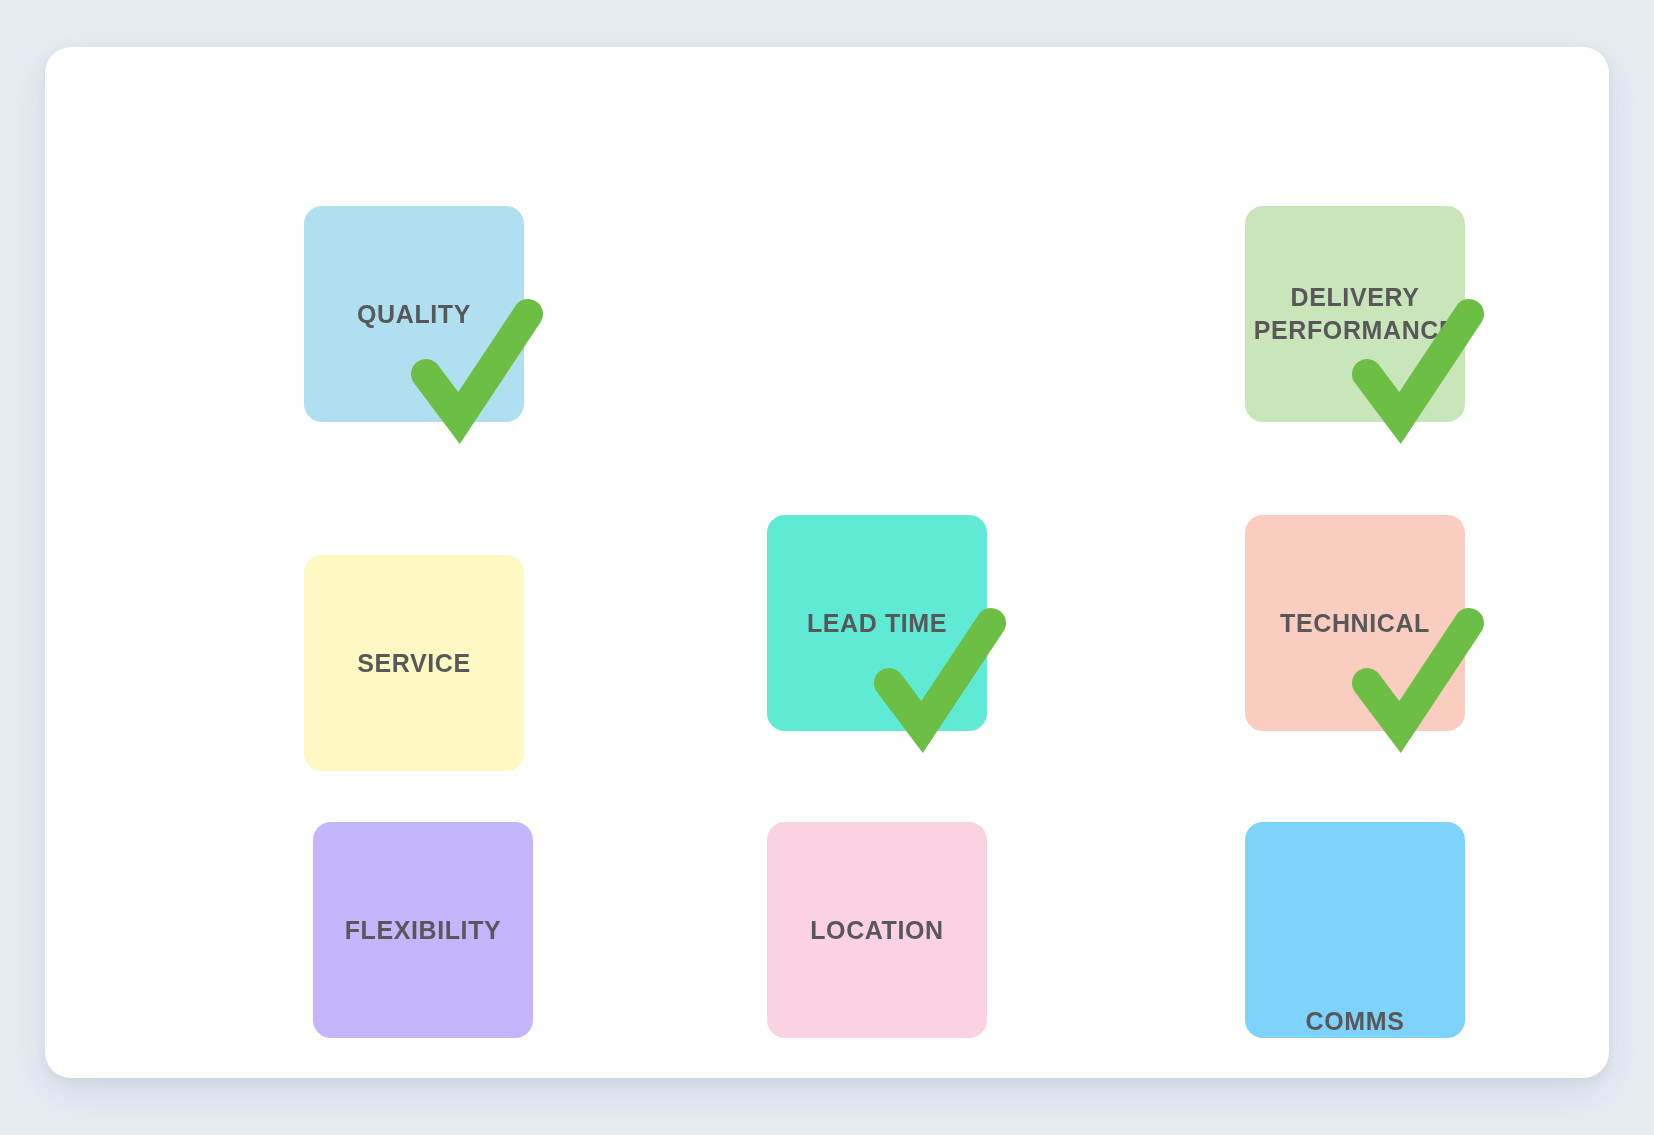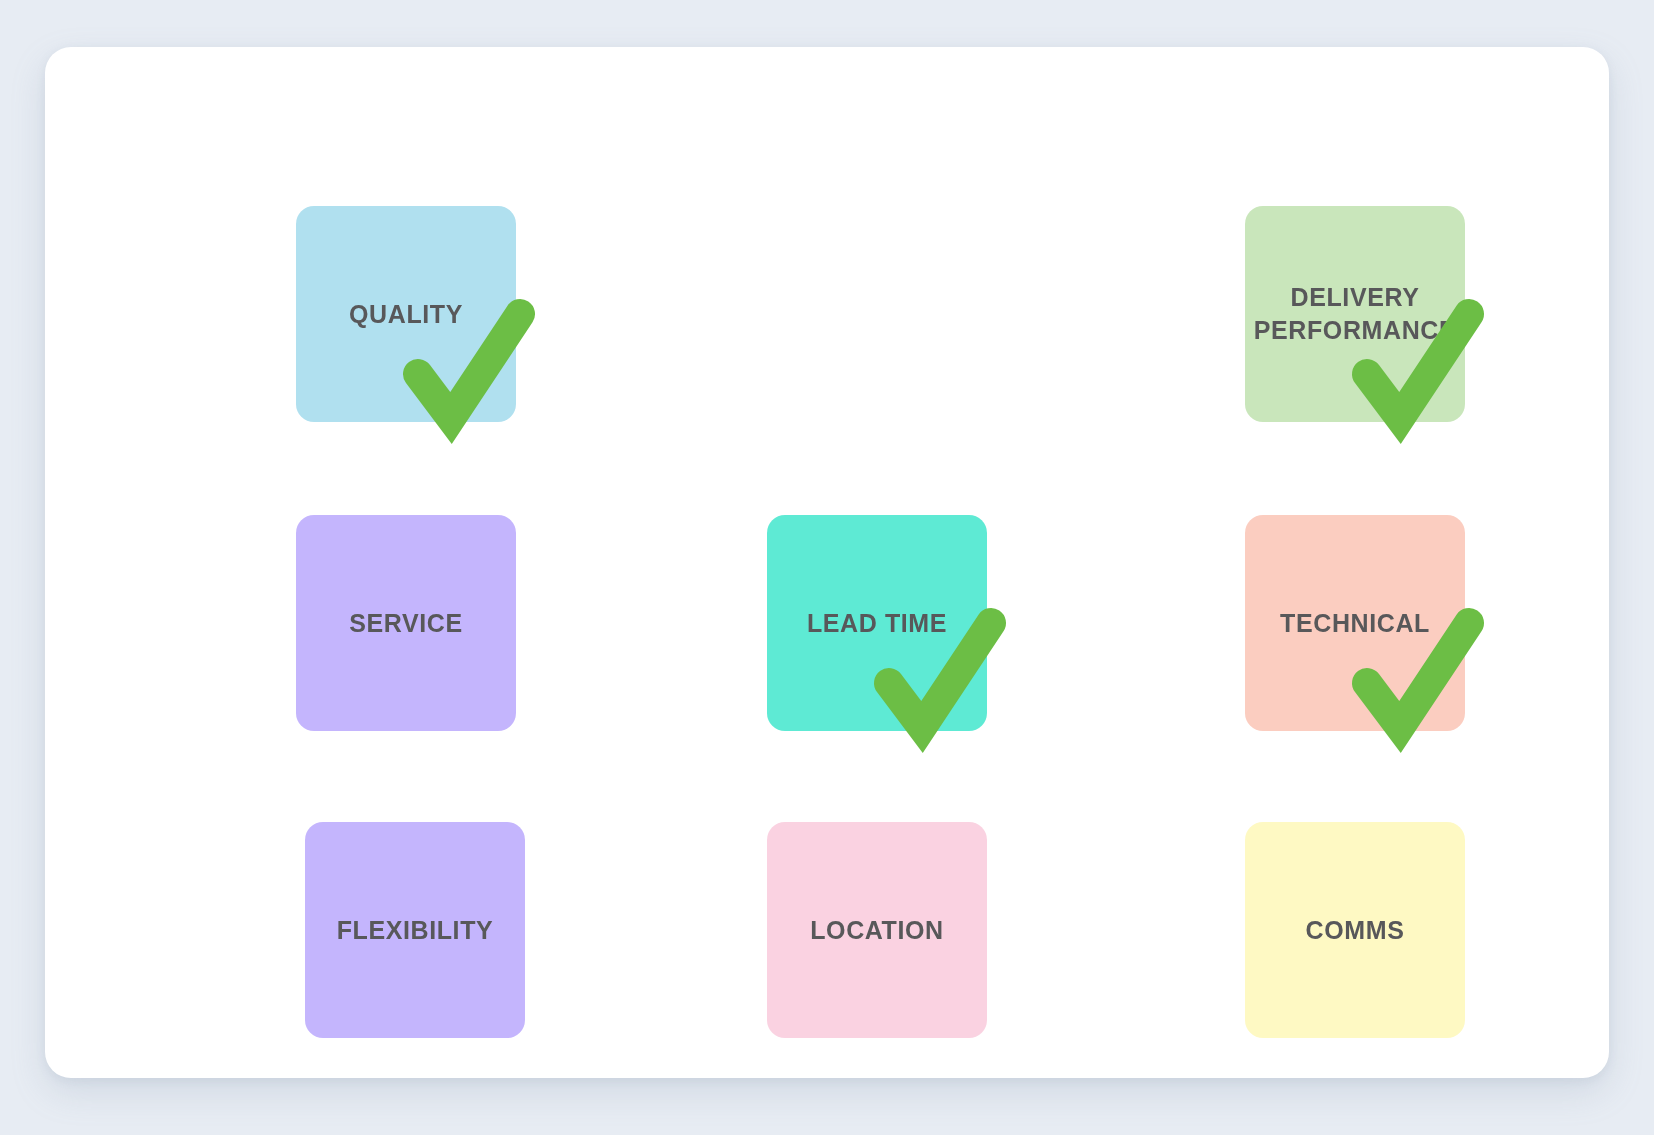--- a/index.html
+++ b/index.html
@@ -41,21 +41,21 @@
     width: 1170px;
     height: 832px;
   }
 
   .card-slot {
     position: absolute;
     width: 220px;
     height: 216px;
   }
 
-  .card-slot.c0 { left: 8px; padding-left: 25px; }
+  .card-slot.c0 { left: 16px; padding-left: 25px; }
   .card-slot.c1 { left: 479px; }
   .card-slot.c2 { left: 957px; }
 
   .card-slot.r0 { top: 0px; }
   .card-slot.r1 { top: 309px; }
   .card-slot.r2 { top: 616px; }
 
   .card-box {
     position: absolute;
     left: 0;
@@ -121,21 +121,21 @@
           <div class="card-box" style="background: rgb(201, 230, 187);">
             <div class="card-label two-line">DELIVERY PERFORMANCE</div>
           </div>
           <div class="tick">
             <svg viewBox="0 0 130 135" xmlns="http://www.w3.org/2000/svg" aria-hidden="true">
               <path d="M14 68 L47 112 L116 8" fill="none" stroke="#6cbe45" stroke-width="30" stroke-linecap="round" stroke-linejoin="miter"></path>
             </svg>
           </div>
         </div>
         <div class="card-slot c0 r1">
-          <div class="card-box" style="background: #c4b5fd;">
+          <div class="card-box" style="background: #fef9c3; margin-top: 40px;">
             <div class="card-label">SERVICE</div>
           </div>
         </div>
         <div class="card-slot c1 r1">
           <div class="card-box" style="background: #5eead4;">
             <div class="card-label">LEAD TIME</div>
           </div>
           <div class="tick">
             <svg viewBox="0 0 130 135" xmlns="http://www.w3.org/2000/svg" aria-hidden="true">
               <path d="M14 68 L47 112 L116 8" fill="none" stroke="#6cbe45" stroke-width="30" stroke-linecap="round" stroke-linejoin="miter"></path>
@@ -156,19 +156,19 @@
           <div class="card-box" style="background: #c4b5fd; margin-left: 9px;">
             <div class="card-label">FLEXIBILITY</div>
           </div>
         </div>
         <div class="card-slot c1 r2">
           <div class="card-box" style="background: rgb(250, 210, 225); align-items: center;">
             <div class="card-label">LOCATION</div>
           </div>
         </div>
         <div class="card-slot c2 r2">
-          <div class="card-box" style="background: #fef9c3;">
+          <div class="card-box" style="background: #7dd3fc; align-items: flex-end;">
             <div class="card-label">COMMS</div>
           </div>
         </div>
       </div>
   </div>
 </div>
 
 </body></html>

